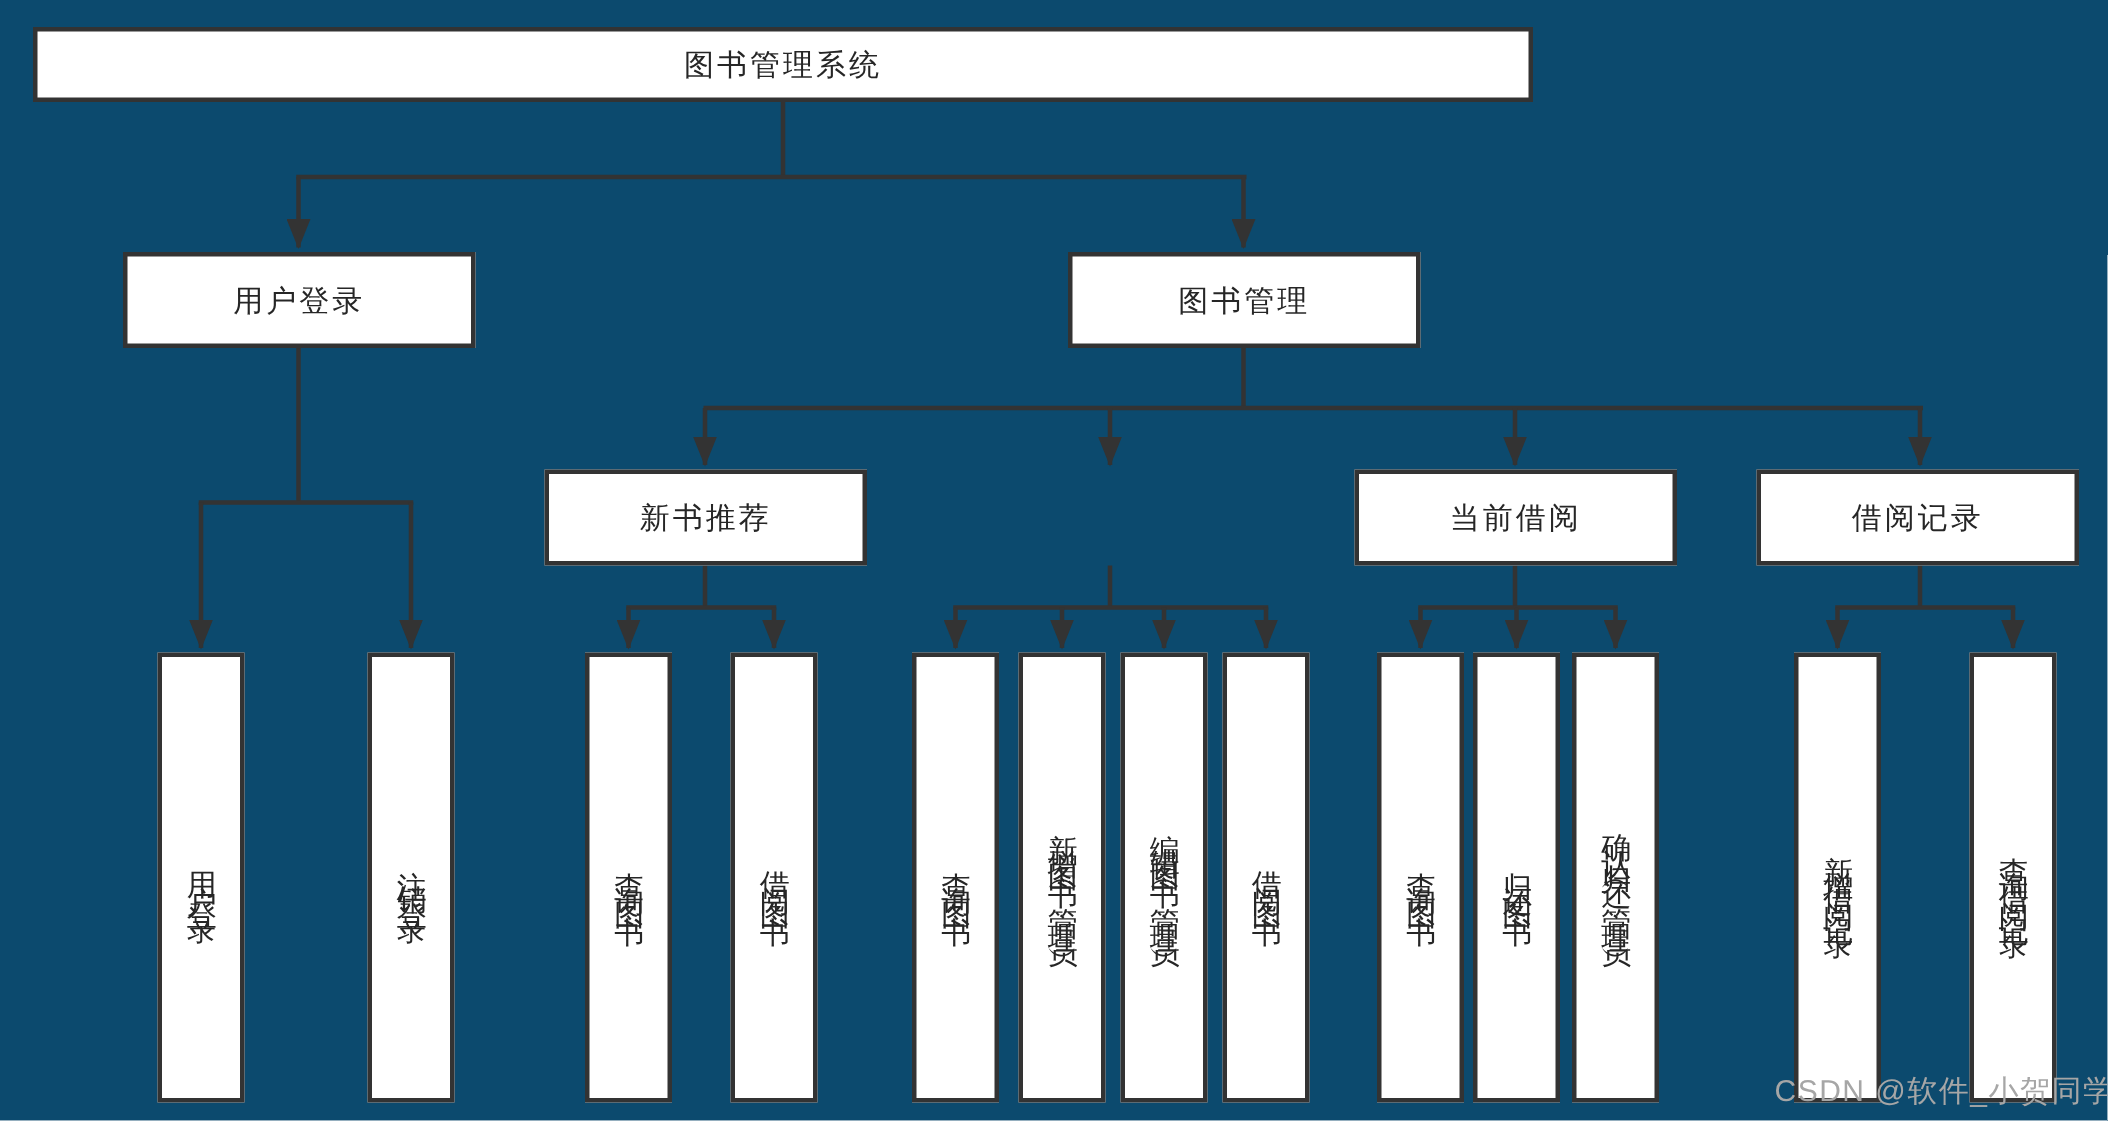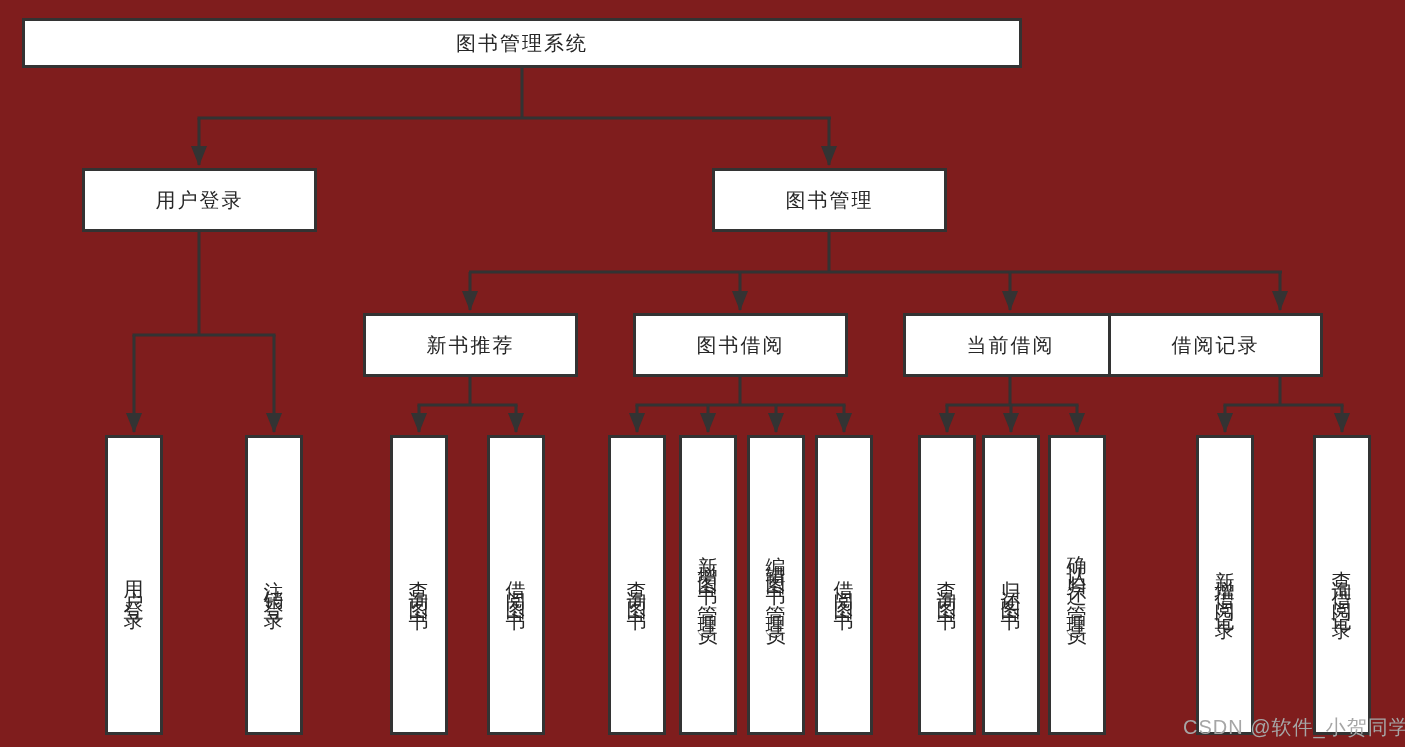--- a/index.html
+++ b/index.html
@@ -5,21 +5,21 @@
   html, body {
     margin: 0;
     padding: 0;
     background: #ffffff;
     font-family: "Liberation Sans", "DejaVu Sans", sans-serif;
   }
   .canvas {
     position: relative;
     width: 1405px;
     height: 747px;
-    background: #7f1d1d;
+    background: #0c4a6e;
     overflow: hidden;
   }
   .wires {
     position: absolute;
     left: 0;
     top: 0;
     width: 1405px;
     height: 747px;
   }
   .box {
@@ -46,21 +46,21 @@
     color: #262626;
   }
   .root-box  { left: 22px;  top: 18px;  width: 1000px; height: 50px; }
   .lvl2      { top: 168px; width: 235px; height: 64px; }
   .b-user    { left: 82px; }
   .b-book    { left: 712px; }
   .lvl3      { top: 313px; width: 215px; height: 64px; }
   .g-new     { left: 363px; }
   .g-borrow  { left: 633px; }
   .g-current { left: 903px; justify-content: center; }
-  .g-record  { left: 1108px; }
+  .g-record  { left: 1171px; }
   .leaf      { top: 435px; width: 58px; height: 300px; }
   .watermark {
     position: absolute;
     left: 1183px;
     top: 714px;
     font-size: 20px;
     letter-spacing: 1px;
     color: #a6a6a6;
     white-space: nowrap;
     z-index: 5;
@@ -128,23 +128,20 @@
   <div class="box lvl2 b-user">
     <span class="hlabel">用户登录</span>
   </div>
   <div class="box lvl2 b-book">
     <span class="hlabel">图书管理</span>
   </div>
 
   <div class="box lvl3 g-new">
     <span class="hlabel">新书推荐</span>
   </div>
-  <div class="box lvl3 g-borrow">
-    <span class="hlabel">图书借阅</span>
-  </div>
   <div class="box lvl3 g-current">
     <span class="hlabel">当前借阅</span>
   </div>
   <div class="box lvl3 g-record">
     <span class="hlabel">借阅记录</span>
   </div>
 
   <div class="box leaf" style="left:105px">
     <span class="vlabel">用户登录</span>
   </div>

